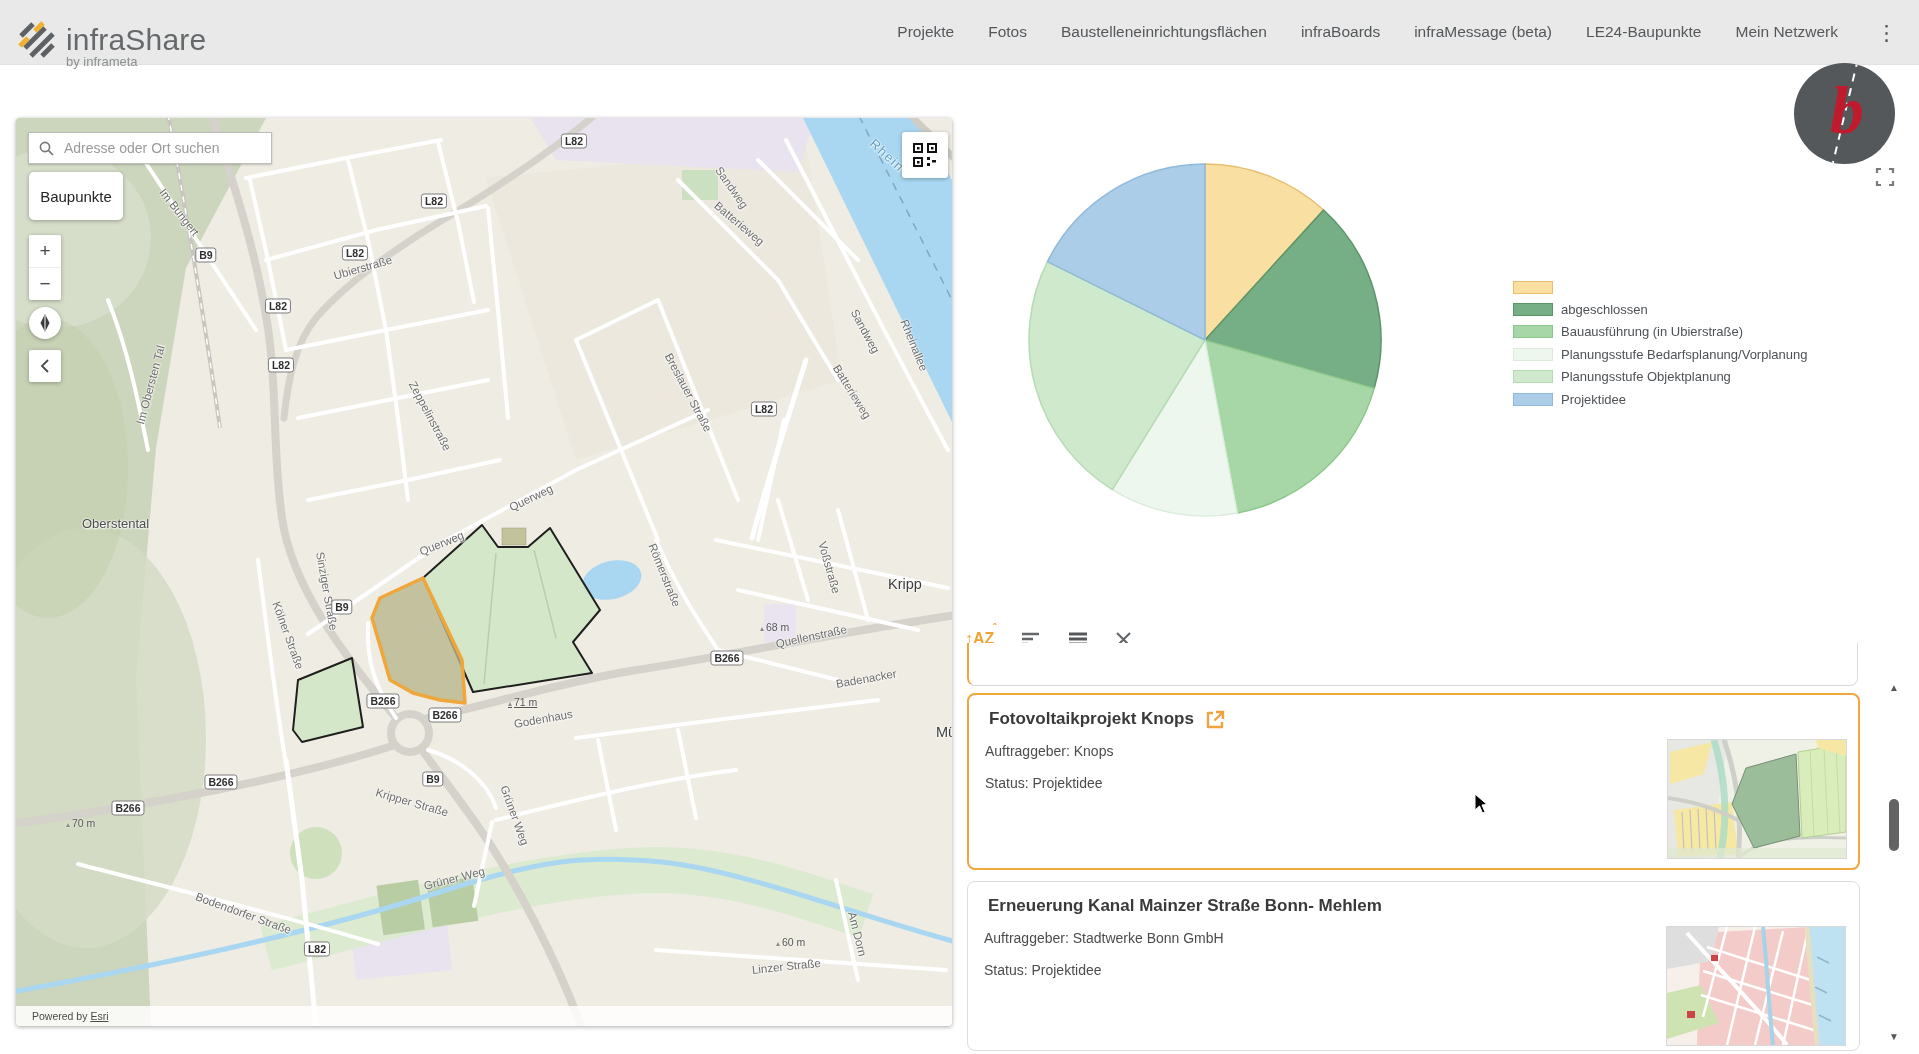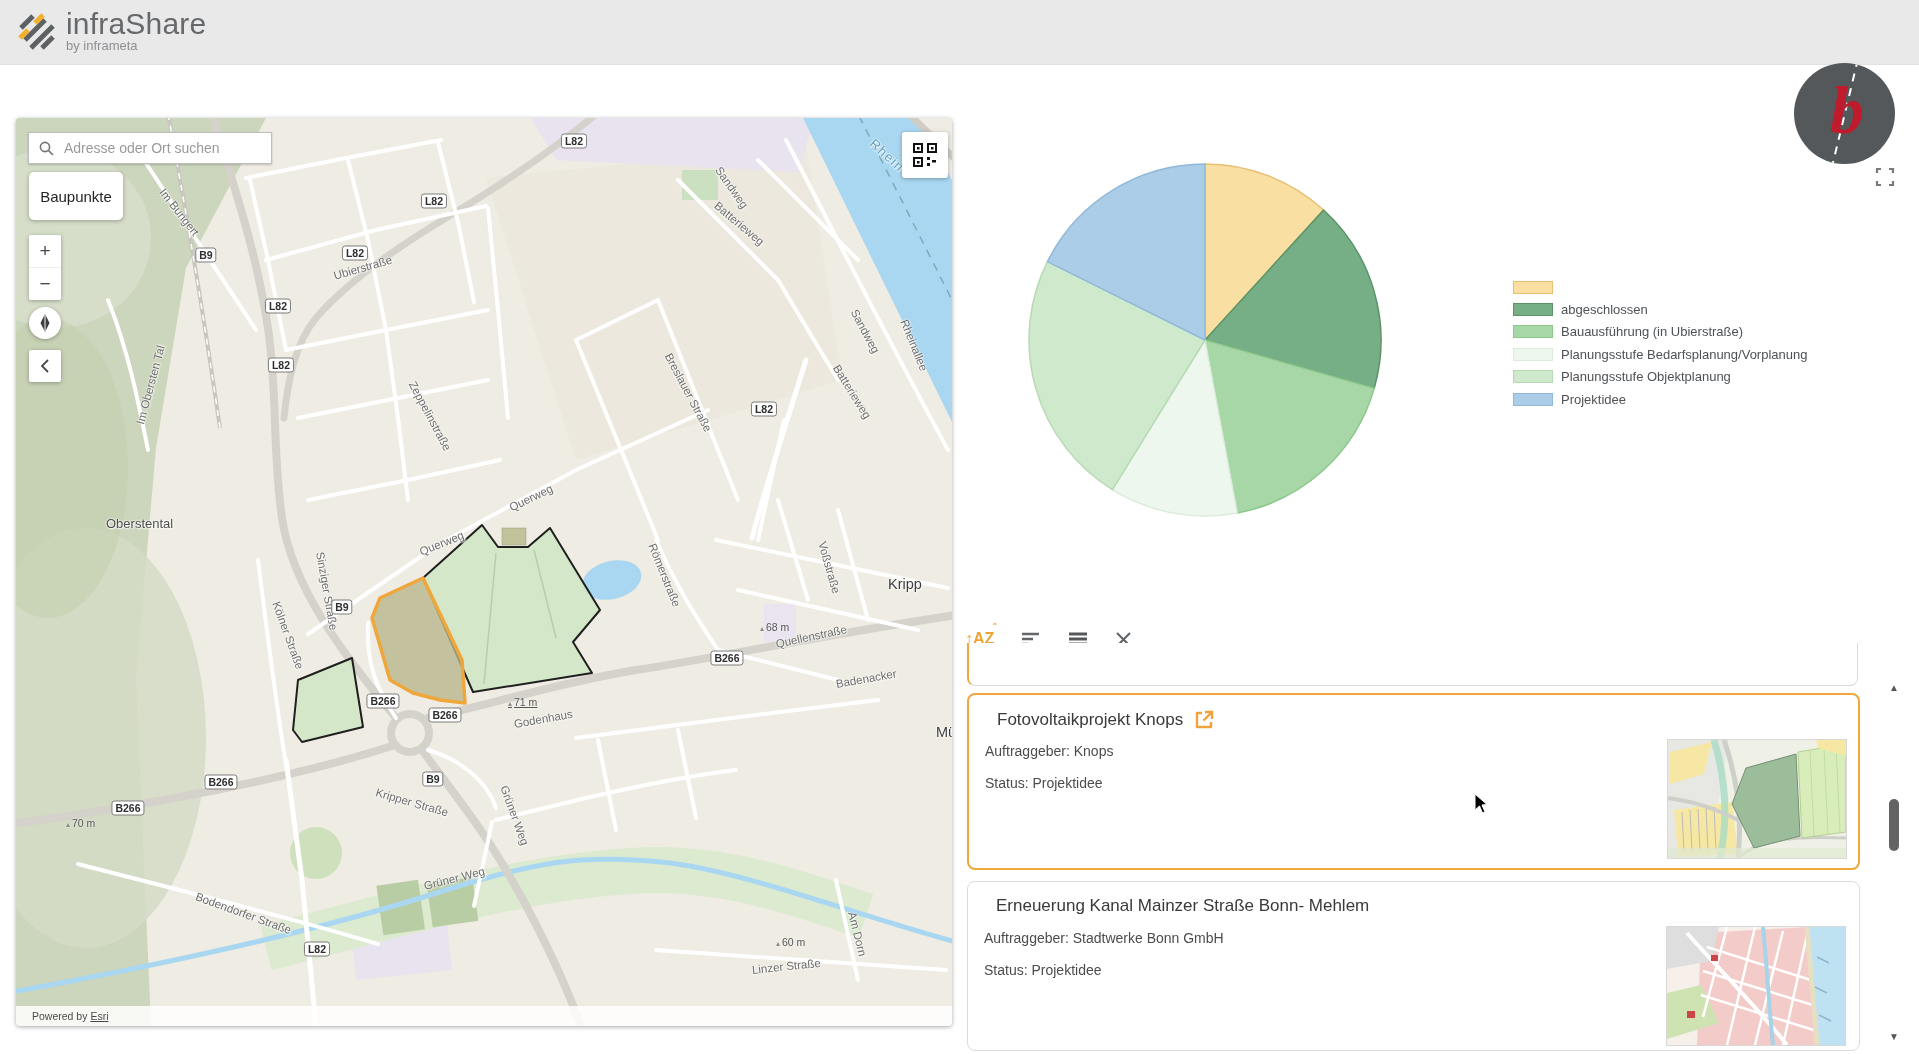--- a/index.html
+++ b/index.html
@@ -2,32 +2,32 @@
 <html><head>
 <meta charset="utf-8">
 <style>
   html,body{margin:0;padding:0;background:#fff;}
   body{font-family:"Liberation Sans",sans-serif;width:1919px;height:1054px;overflow:hidden;}
   .screen{position:relative;width:1919px;height:1054px;background:#fff;}
 
   
   .topbar{position:absolute;left:0;top:0;width:1919px;height:64px;background:#e9e9e9;border-bottom:1px solid #e2e2e2;}
   .brand{position:absolute;left:14px;top:9px;display:flex;align-items:center;gap:8px;}
-  .brand-text .name{font-size:30px;color:#66696c;letter-spacing:.2px;line-height:30px;}
+  .brand-text .name{font-size:30px;color:#66696c;letter-spacing:.2px;line-height:30px;margin-top:16px;}
   .brand-text .byline{font-size:13px;color:#8d9093;margin-top:-1px;}
   .nav{position:absolute;right:18px;top:0;height:64px;display:flex;align-items:center;gap:34px;}
   .nav-item{font-size:15.5px;color:#54585b;cursor:pointer;white-space:nowrap;}
   .kebab{font-size:21px;color:#4a4e51;line-height:1;cursor:pointer;padding:0 4px;}
 
   
   .map-panel{position:absolute;left:16px;top:118px;width:936px;height:908px;border-radius:4px;overflow:hidden;box-shadow:0 1px 4px rgba(0,0,0,.35);background:#efece3;}
   .map-art{position:absolute;left:0;top:0;}
   .map-labels{position:absolute;left:0;top:0;width:100%;height:100%;pointer-events:none;}
   .mlab{position:absolute;font-size:11.5px;color:#6d6d6d;white-space:nowrap;transform-origin:0 50%;text-shadow:0 0 2px #fff,0 0 2px #fff,1px 1px 2px #fff;}
-  .mlab.town{font-size:13px;color:#4d4d4d;margin-left:24px;}
+  .mlab.town{font-size:13px;color:#4d4d4d;}
   .mlab.town2{font-size:14.5px;color:#3e3e3e;}
   .mlab.water{font-size:13px;color:#5b9fbe;letter-spacing:1.5px;}
   .shield{position:absolute;transform:translate(-50%,-50%);font-size:10.5px;font-weight:bold;color:#2e2e2e;background:#fff;border:1.5px solid #7c7c7c;border-radius:3px;padding:0 3px;line-height:13px;text-shadow:none;}
   .elev{position:absolute;font-size:10.5px;color:#555;text-shadow:0 0 2px #fff;}
   .elev i{font-style:normal;color:#8a8a8a;font-size:8px;margin-right:2px;}
   .search-box{position:absolute;left:12px;top:14px;width:242px;height:30px;background:#fff;border:1px solid #bdbdbd;display:flex;align-items:center;box-shadow:0 1px 2px rgba(0,0,0,.2);}
   .search-box input{border:none;outline:none;flex:1;font-size:14px;color:#323232;font-family:"Liberation Sans",sans-serif;background:transparent;}
   .search-box input::placeholder{color:#9a9a9a;}
   .search-icon{margin:0 8px 0 10px;display:flex;}
   .layer-btn{position:absolute;left:13px;top:54px;width:94px;height:48px;background:#fff;border-radius:5px;box-shadow:0 1px 4px rgba(0,0,0,.3);display:flex;align-items:center;justify-content:center;font-size:15px;color:#242424;cursor:pointer;}
@@ -54,21 +54,21 @@
 
   .toolbar{position:absolute;left:965px;top:630px;display:flex;align-items:center;gap:27px;}
   .tb-btn{display:flex;align-items:center;cursor:pointer;}
   .tb-az{color:#eda431;font-size:16px;font-weight:bold;position:relative;letter-spacing:0px;}
   .tb-az .caret{position:absolute;top:-8px;right:-2px;font-size:10px;font-weight:bold;}
 
   .stub-card{position:absolute;left:967px;top:643px;width:891px;height:43px;background:#fff;border-left:2px solid #f0a73c;border-right:1px solid #dcdcdc;border-bottom:1px solid #d8d8d8;border-radius:0 0 8px 8px;box-sizing:border-box;}
   .card{position:absolute;left:967px;width:893px;background:#fff;border-radius:8px;box-sizing:border-box;cursor:pointer;}
   .card.selected{border:2px solid #f0a73c;}
   .card.normal{border:1px solid #dcdcdc;}
-  .card-title{position:absolute;left:28px;top:14px;font-size:17px;color:#3a3a3a;display:flex;align-items:center;gap:10px;}
+  .card-title{position:absolute;left:20px;top:14px;font-size:17px;color:#3a3a3a;display:flex;gap:10px;font-weight:bold;}
   .card-line1{position:absolute;left:16px;top:48px;font-size:14px;color:#4c4c4c;}
   .card-line2{position:absolute;left:16px;top:80px;font-size:14px;color:#4c4c4c;}
   .card-thumb{position:absolute;left:698px;top:44px;width:178px;height:118px;border:1px solid #d8d8d8;box-sizing:content-box;overflow:hidden;background:#f4f2ea;}
   .ext-link{display:flex;cursor:pointer;}
 
   .scroll-thumb{position:absolute;left:1889px;top:799px;width:10px;height:52px;background:#636363;border-radius:5px;cursor:pointer;}
   .scroll-arrow{position:absolute;left:1889px;font-size:10px;color:#555;cursor:pointer;line-height:10px;}
   .cursor{position:absolute;left:1474px;top:793px;pointer-events:none;}
 </style>
 </head>
@@ -86,20 +86,30 @@
           <path d="M28 39 L39 28" stroke="#5d6164" stroke-width="5"></path>
           <path d="M6 29 L14 21" stroke="#f1b02e" stroke-width="5"></path>
           <path d="M21 14 L29 6" stroke="#f1b02e" stroke-width="5"></path>
         </g>
       </svg>
       <div class="brand-text">
         <div class="name">infraShare</div>
         <div class="byline">by inframeta</div>
       </div>
     </div>
+    <nav class="nav">
+      <span class="nav-item">Projekte</span>
+      <span class="nav-item">Fotos</span>
+      <span class="nav-item">Baustelleneinrichtungsflächen</span>
+      <span class="nav-item">infraBoards</span>
+      <span class="nav-item">infraMessage (beta)</span>
+      <span class="nav-item">LE24-Baupunkte</span>
+      <span class="nav-item">Mein Netzwerk</span>
+      <span class="kebab">⋮</span>
+    </nav>
   </header>
 
   <div class="map-panel">
     <svg class="map-art" width="936" height="908" viewBox="0 0 936 908">
       <rect x="0" y="0" width="936" height="908" fill="#efece3"></rect>
 
       <polygon points="0,0 250,0 170,150 140,330 120,560 135,908 0,908" fill="#ccd6bc"></polygon>
       <ellipse cx="40" cy="120" rx="95" ry="90" fill="#d8dfca" opacity=".8"></ellipse>
       <ellipse cx="70" cy="620" rx="120" ry="210" fill="#d3dcc6" opacity=".85"></ellipse>
       <ellipse cx="32" cy="350" rx="80" ry="150" fill="#c3cfae" opacity=".55"></ellipse>

